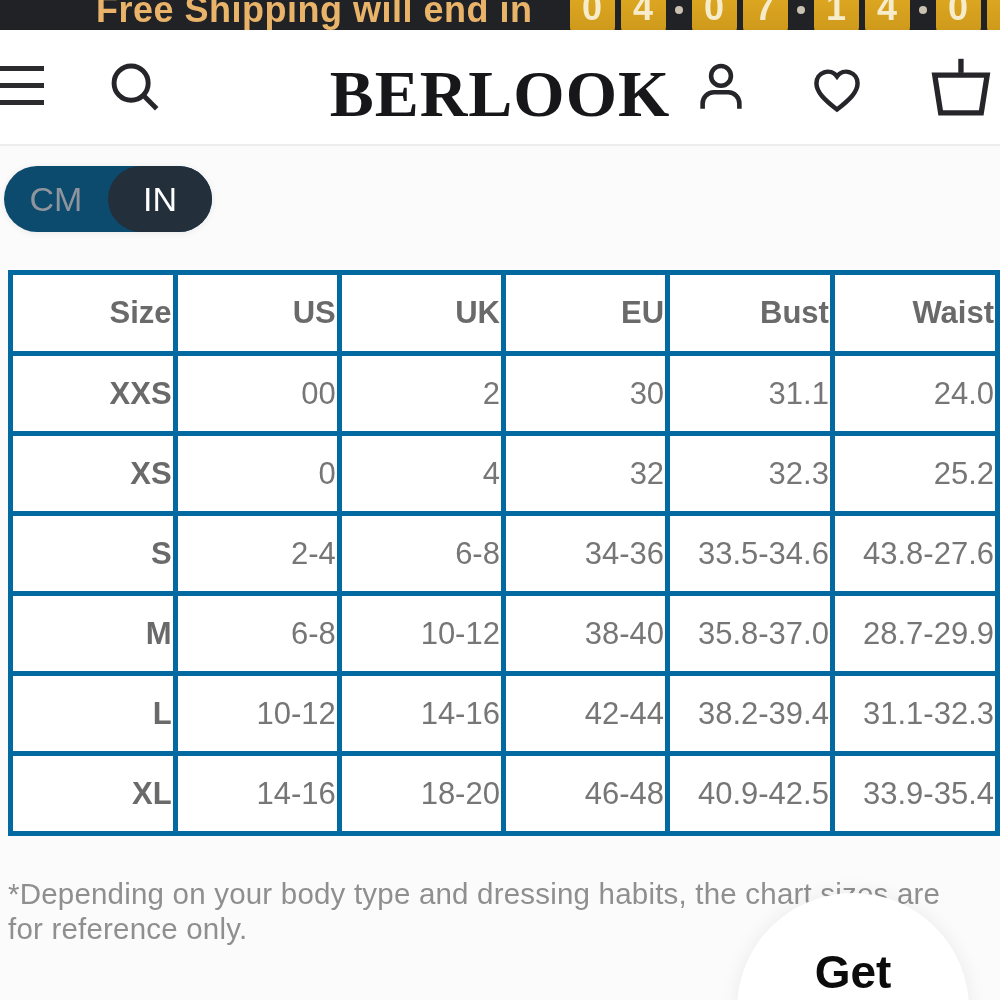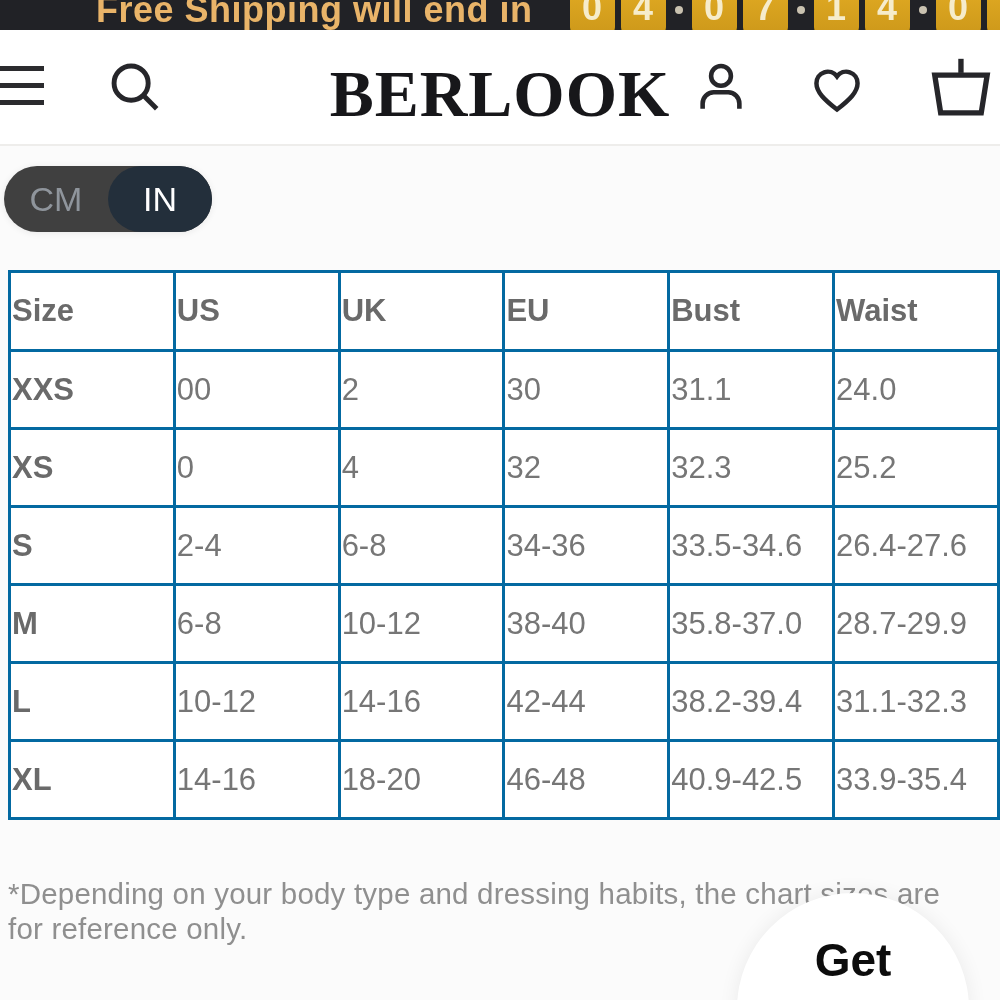--- a/index.html
+++ b/index.html
@@ -28,41 +28,41 @@
   .logo{position:absolute;left:50%;top:21px;transform:translateX(-50%);
         font-family:"Liberation Serif","DejaVu Serif",serif;font-size:66px;font-weight:600;
         letter-spacing:1px;color:#17171a;line-height:86px;}
   .account{left:692px;top:28px;}
   .wishlist{left:808px;top:32px;}
   .basket{left:926px;top:26px;width:74px;overflow:hidden;}
   .hsvg{display:block;}
 
   
   .toggle{position:absolute;left:4px;top:166px;width:208px;height:66px;border-radius:33px;
-          background:#404040;box-shadow:0 1px 7px rgba(0,0,0,.08);display:flex;align-items:flex-end;}
+          background:#0c4a6e;box-shadow:0 1px 7px rgba(0,0,0,.08);display:flex;align-items:flex-end;}
   .toggle .opt{flex:1;text-align:center;font-size:34px;color:#8f959c;cursor:pointer;line-height:66px;}
   .toggle .opt.selected{height:66px;border-radius:33px;background:#232f3b;color:#fff;}
 
   
   .chart-wrap{position:absolute;left:8px;top:270px;}
   table{border-collapse:collapse;background:#ffffff;}
-  th,td{border:3px solid #0369a1;text-align:left;vertical-align:middle;
+  th,td{border:5px solid #0369a1;text-align:right;vertical-align:middle;
         font-size:31px;color:#767676;width:160px;}
   th{height:74px;font-weight:700;color:#6a6a6a;}
   td{height:73px;font-weight:400;}
   td.size-cell{font-weight:700;color:#6a6a6a;margin-top:42px;}
 
   
   .footnote{position:absolute;left:8px;top:876px;width:948px;font-size:29.5px;
             color:#8f8f8f;line-height:35px;letter-spacing:.2px;font-weight:400;}
 
   
   .bubble{position:absolute;left:737px;top:893px;width:232px;height:232px;border-radius:50%;
           background:#ffffff;box-shadow:0 0 20px rgba(0,0,0,.07);text-align:center;cursor:pointer;}
-  .bubble .l1{margin-top:40px;font-size:46px;font-weight:700;color:#0c0c0c;}
+  .bubble .l1{margin-top:52px;font-size:46px;font-weight:700;color:#0c0c0c;}
 </style>
 </head>
 <body>
 
 <div class="banner">
   <div class="banner-inner">
     <span class="banner-msg">Free Shipping will end in</span>
     <span class="cd" id="countdown">
         <span class="cd-box">0</span>
         <span class="cd-box">4</span>
@@ -149,21 +149,21 @@
           <td>32</td>
           <td>32.3</td>
           <td>25.2</td>
         </tr>
         <tr>
           <td class="size-cell">S</td>
           <td>2-4</td>
           <td>6-8</td>
           <td>34-36</td>
           <td>33.5-34.6</td>
-          <td>26.4-27.6</td>
+          <td>43.8-27.6</td>
         </tr>
         <tr>
           <td class="size-cell">M</td>
           <td>6-8</td>
           <td>10-12</td>
           <td>38-40</td>
           <td>35.8-37.0</td>
           <td>28.7-29.9</td>
         </tr>
         <tr>

